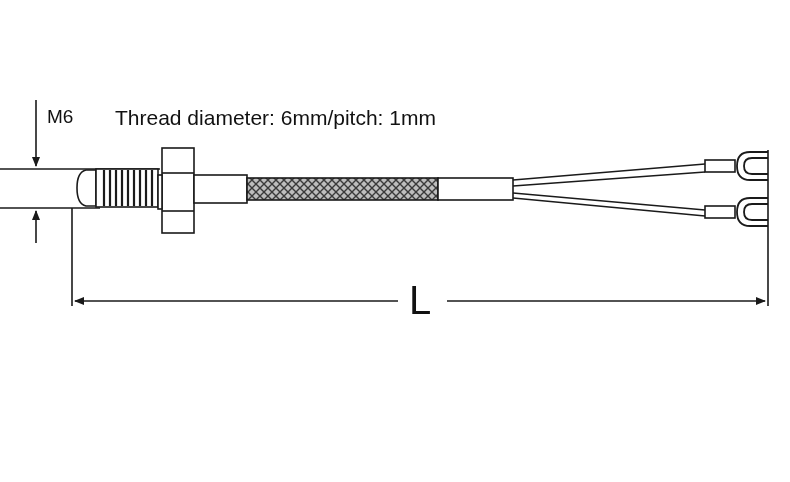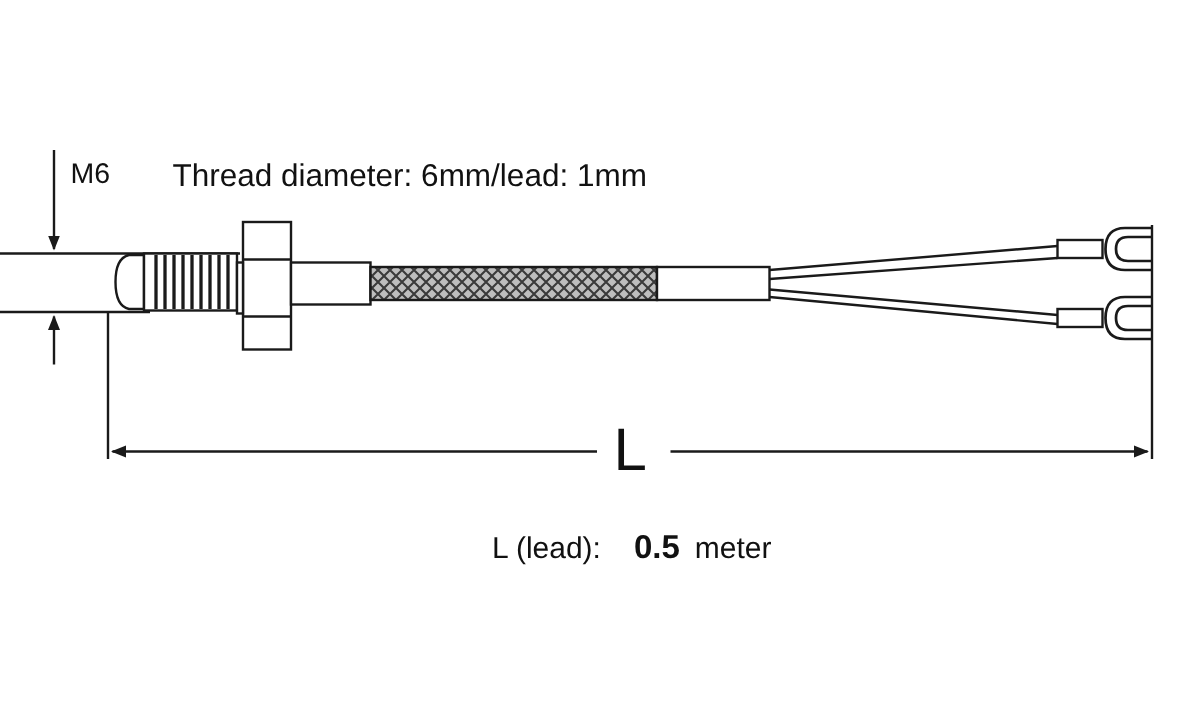--- a/index.html
+++ b/index.html
@@ -89,18 +89,15 @@
 
     <g stroke="#1a1a1a" stroke-width="1.6" fill="none">
       <line x1="72" y1="208" x2="72" y2="306"></line>
       <line x1="768" y1="150" x2="768" y2="306"></line>
       <line x1="398" y1="301" x2="75" y2="301" marker-end="url(#arr)"></line>
       <line x1="447" y1="301" x2="765" y2="301" marker-end="url(#arr)"></line>
     </g>
   </svg>
 
   <div id="m6" class="lbl">M6</div>
-  <div id="thread" class="lbl">Thread diameter: 6mm/lead: 1mm</div>
+  <div id="thread" class="lbl">Thread diameter: 6mm/pitch: 1mm</div>
   <div id="Lbig" class="lbl">L</div>
-  <div id="lead" class="lbl">
-    <span>L (lead):</span><span class="val">0.5</span><span>meter</span>
-  </div>
 </div>
 
 </body></html>

